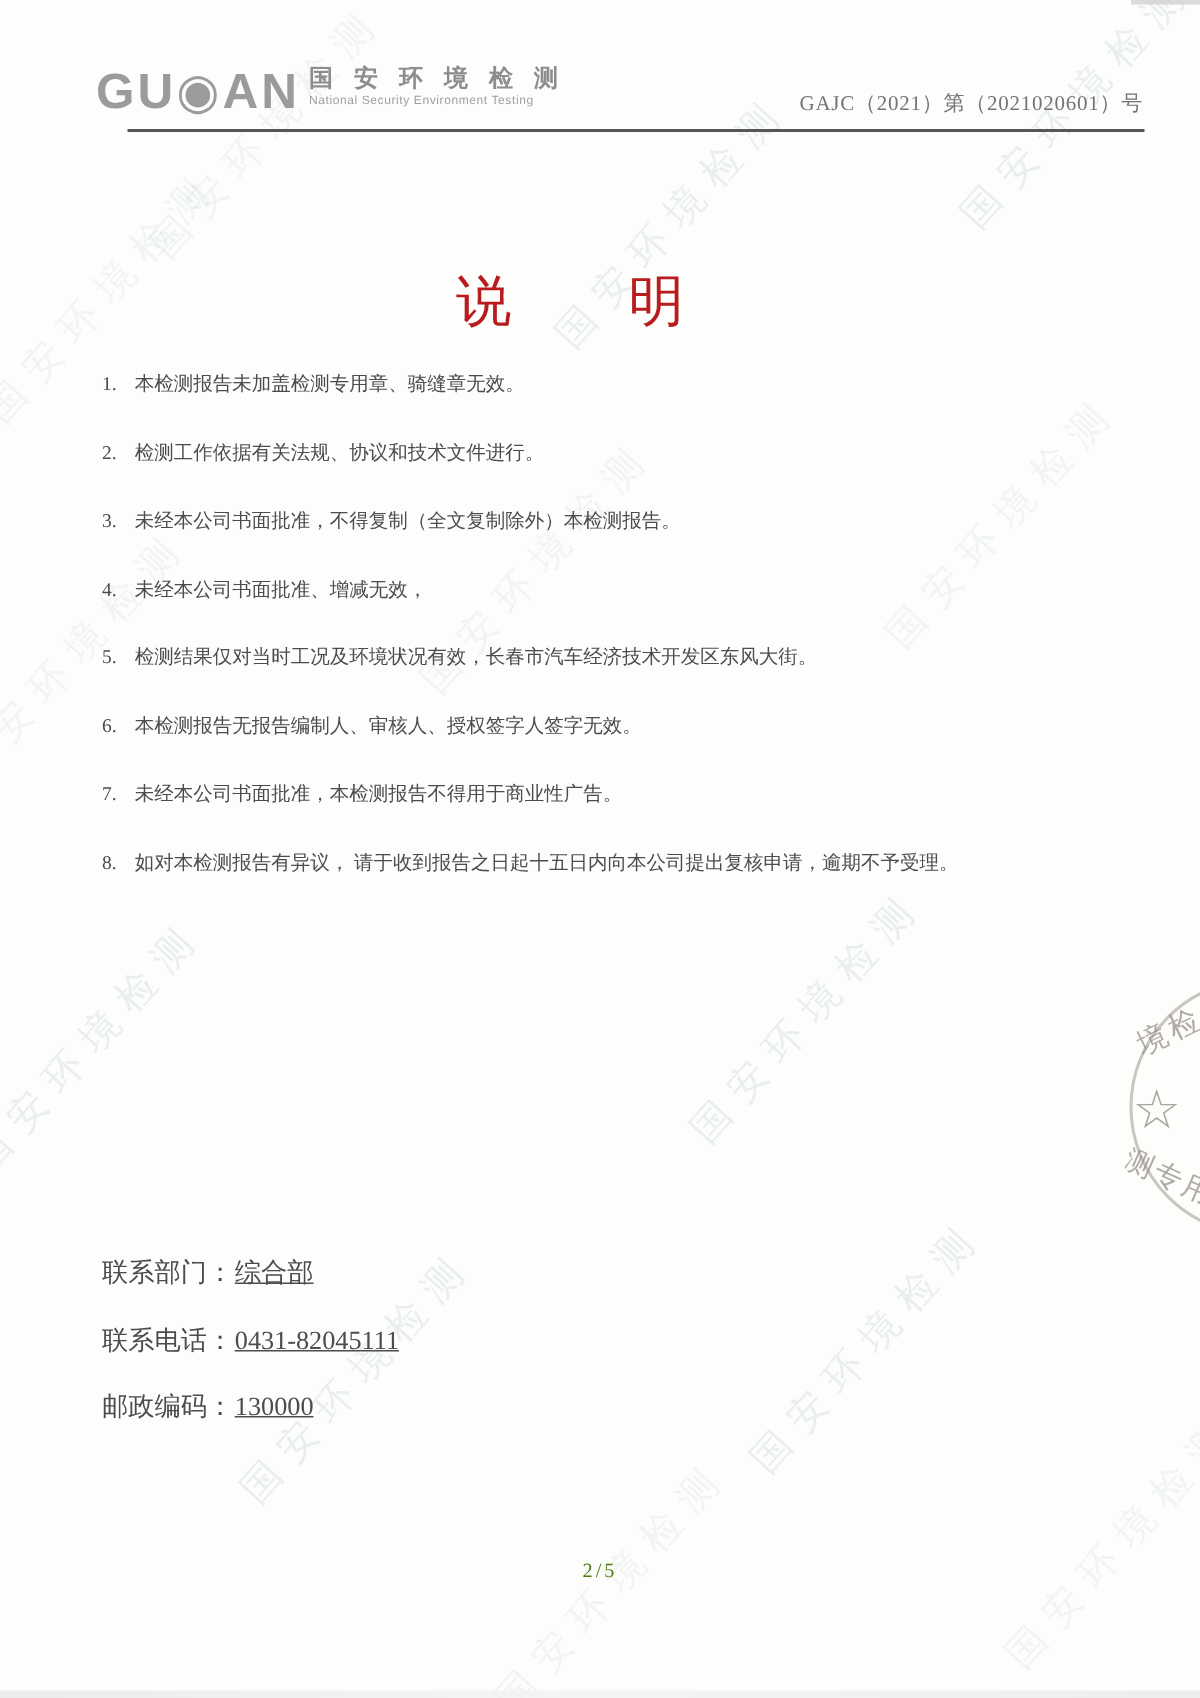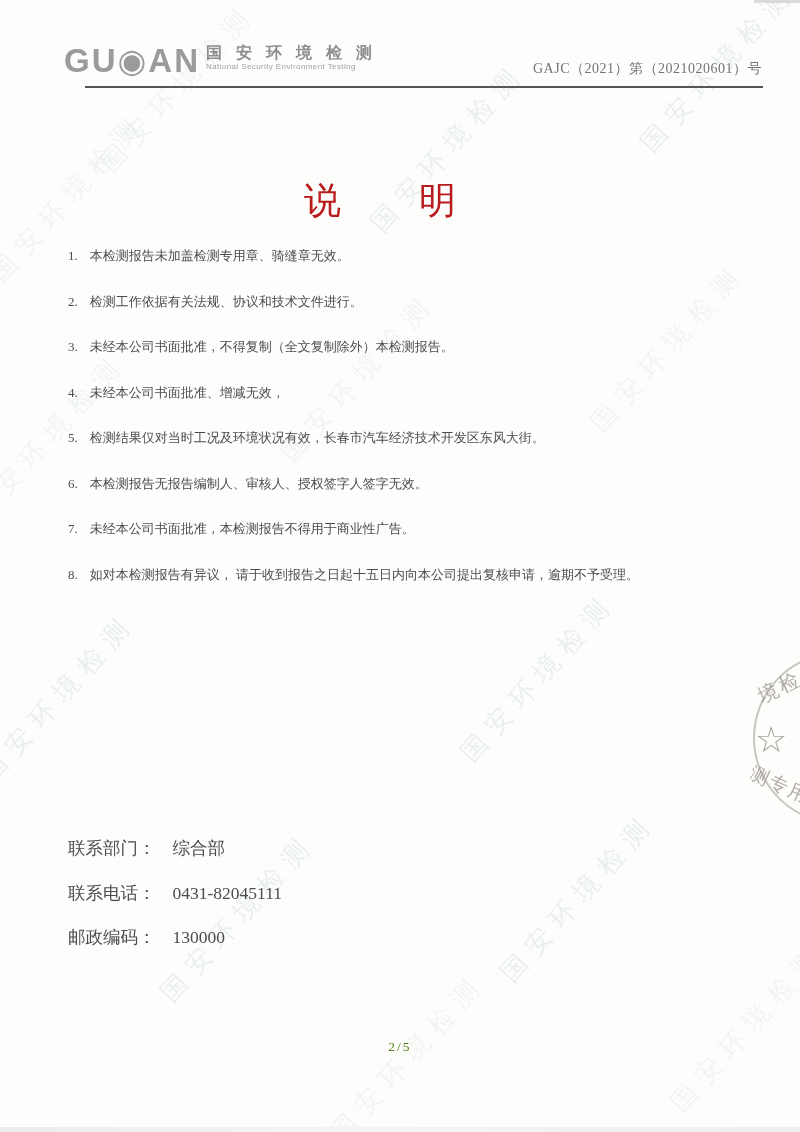--- a/index.html
+++ b/index.html
@@ -45,21 +45,21 @@
   
   .notes{position:absolute;left:68px;top:233px;width:672px;margin:0;padding:0;}
   .notes li{
     list-style:none;
     font-size:13px;line-height:45.5px;
     padding-left:28px;text-indent:-28px;
   }
   .notes .num{margin-right:12px;}
   
   .contact{position:absolute;left:68px;top:826px;font-size:17.5px;line-height:44.5px;}
-  .contact-value{margin-left:17px;}
+  .contact-value{margin-left:1px;text-decoration:underline;}
   
   .page-num{
     position:absolute;top:1039px;left:0;width:100%;
     text-align:center;font-size:13.5px;font-weight:normal;
     color:#4d7c0f;letter-spacing:2px;
   }
   
   .stamp{position:absolute;left:750px;top:648px;width:50px;height:180px;overflow:hidden;pointer-events:none;}
   .stamp-circle{
     position:absolute;left:3px;top:4px;width:168px;height:168px;

